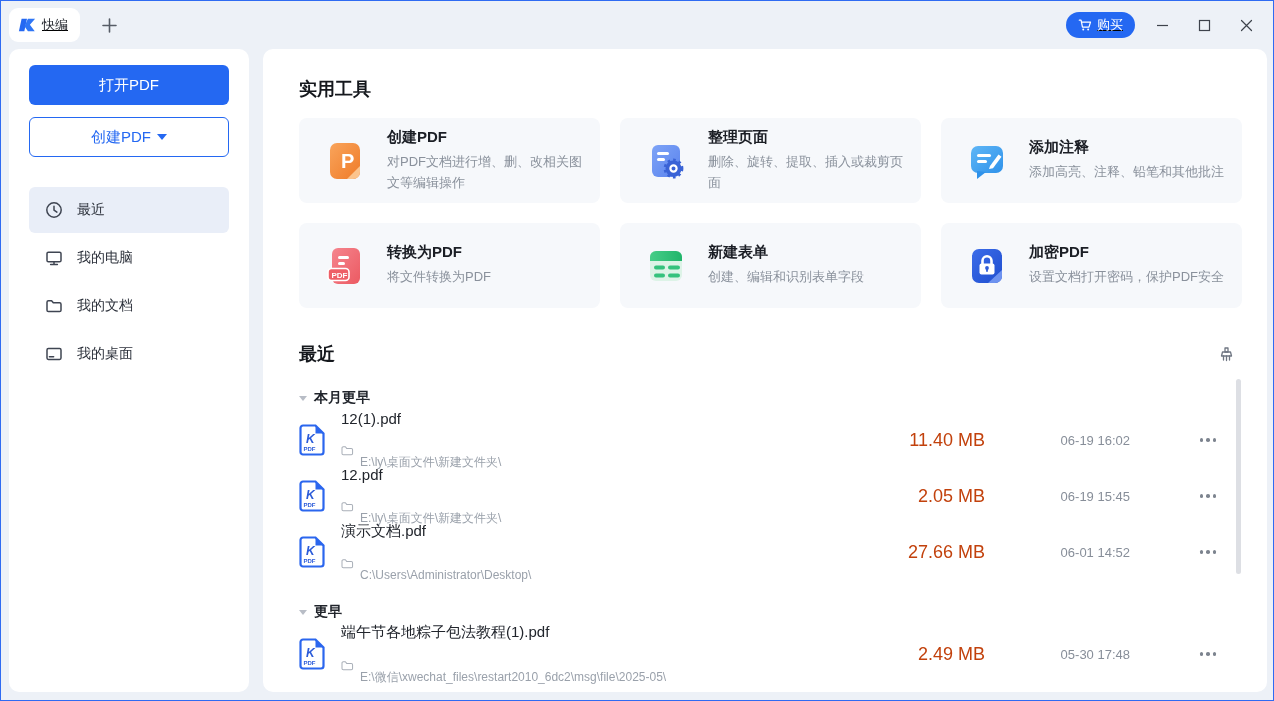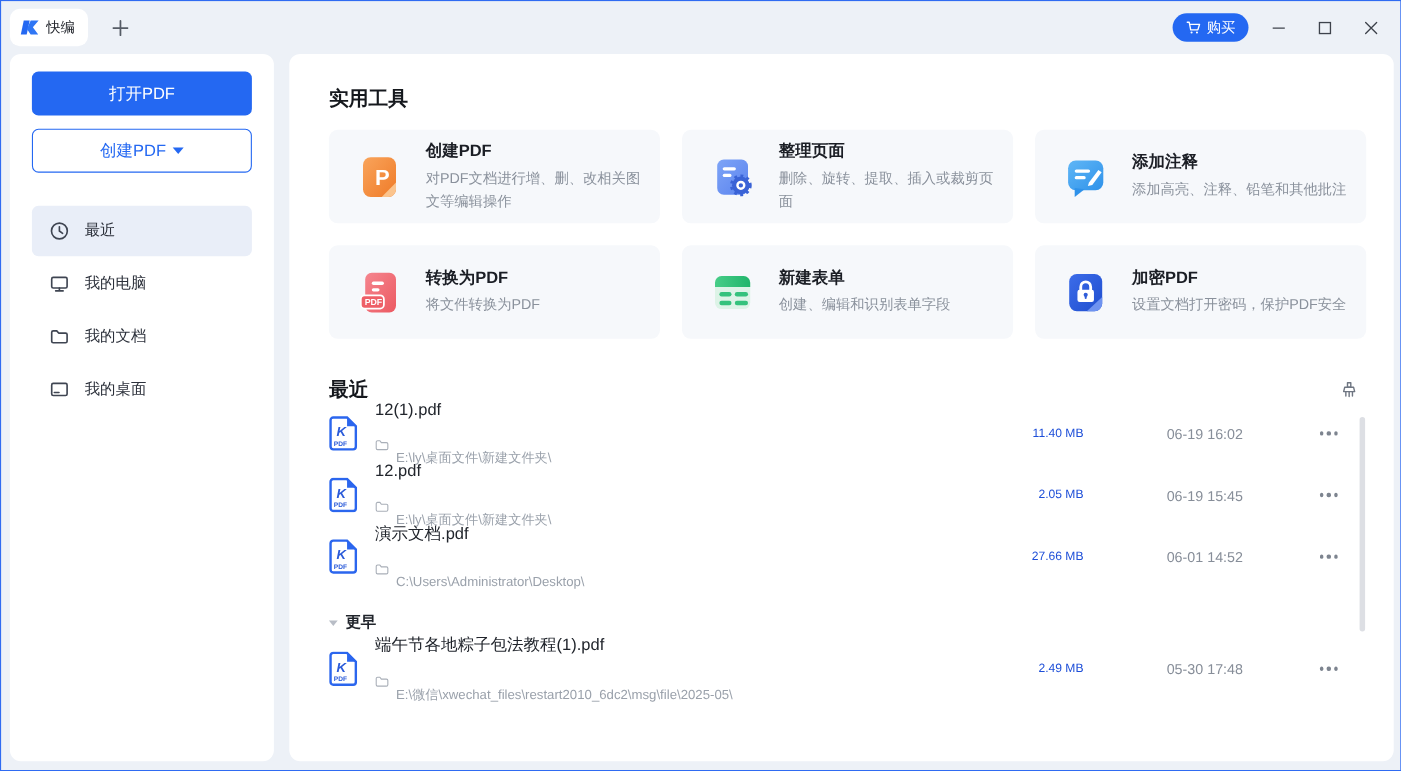--- a/index.html
+++ b/index.html
@@ -2,21 +2,21 @@
 <html><head>
 <meta charset="utf-8">
 <style>
   * { margin:0; padding:0; box-sizing:border-box; }
   html,body { width:1274px; height:701px; }
   body { font-family:"Liberation Sans","DejaVu Sans",sans-serif; background:#edf1f7; }
   .window { width:1274px; height:701px; border:1px solid #2f6bf2; background:#edf1f7;
             display:flex; flex-direction:column; overflow:hidden; }
 
   
-  .titlebar { height:48px; flex:0 0 48px; display:flex; align-items:center; padding:0 12px 0 8px; }
+  .titlebar { height:48px; flex:0 0 48px; display:flex; align-items:center; padding:0 12px 0 8px;text-decoration:underline; }
   .tab { height:34px; background:#fff; border-radius:9px; display:flex; align-items:center;
          gap:6px; padding:0 12px 0 9px; cursor:pointer; }
   .tab-label { font-size:13px; color:#23262d; }
   .newtab { margin-left:16px; width:26px; height:26px; display:flex; align-items:center;
             justify-content:center; cursor:pointer; }
   .titlebar-spacer { flex:1; }
   .buy-btn { height:26px; background:#2468f2; border-radius:15px; display:flex; align-items:center;
              gap:5px; padding:0 12px; color:#fff; font-size:13px; cursor:pointer; }
   .win-ctl { width:30px; height:30px; margin-left:12px; display:flex; align-items:center;
              justify-content:center; cursor:pointer; }
@@ -59,21 +59,21 @@
   .group-label { margin-top:18px; height:28px; display:flex; align-items:center; gap:7px;
                  font-size:14px; font-weight:bold; color:#20242b; cursor:pointer; }
   .group-caret { width:0; height:0; border-left:4.5px solid transparent; border-right:4.5px solid transparent;
                  border-top:5.5px solid #b8bdc6; }
   .file-row { height:56px; display:flex; align-items:center; padding-right:20px; cursor:pointer; border-radius:6px; }
   .file-icon { flex:0 0 26px; width:26px; height:32px; display:flex; }
   .file-info { flex:1; min-width:0; margin-left:16px; }
   .file-name { font-size:15px; color:#21252c; margin-bottom:4px; }
   .file-path-row { display:flex; align-items:center; gap:6px; }
   .file-path { font-size:12px; color:#9aa1ab;margin-top:23px; }
-  .file-size { width:110px; text-align:right; font-size:11px; color:#1d4ed8; }
+  .file-size { width:110px; text-align:right; font-size:18px; color:#c2410c; }
   .file-date { width:145px; text-align:right; font-size:13px; color:#878e99; }
   .file-more { width:92px; display:flex; justify-content:flex-end; gap:3px; padding-right:6px; }
   .file-more i { width:3.5px; height:3.5px; border-radius:50%; background:#7d848f; }
 
   .scroll-thumb { position:absolute; right:26px; top:330px; width:5px; height:195px;
                   background:#dddfe4; border-radius:3px; }
 </style>
 </head>
 <body>
 
@@ -318,20 +318,24 @@
             <span style="display:flex">
               <svg width="17" height="17" viewBox="0 0 17 17" fill="none" stroke="#6f7682" stroke-width="1.3" stroke-linecap="round" stroke-linejoin="round">
                 <path d="M7 2h3v4H7z"></path>
                   <path d="M4.5 6h8l1 4h-10z"></path>
                 <path d="M5.5 10v4M8.5 10v4.5M11.5 10v4"></path>
               </svg>
             </span>
           </div>
         </div>
 
+        <div class="group-label">
+          <span class="group-caret"></span>
+          <span>本月更早</span>
+        </div>
 
         <div class="file-row">
           <span class="file-icon">
             <svg width="26" height="32" viewBox="0 0 26 32">
               <path d="M4 1.5h12.5l8 8V28a2.5 2.5 0 0 1-2.5 2.5H4A2.5 2.5 0 0 1 1.5 28V4A2.5 2.5 0 0 1 4 1.5z" fill="#fff" stroke="#2b66ee" stroke-width="2.2"></path>
               <path d="M16.5 1.5l8 8h-8z" fill="#2b66ee"></path>
               <text x="7" y="18.5" font-size="12" font-weight="bold" font-style="italic" fill="#2b5bd9" font-family="Liberation Sans,sans-serif">K</text>
               <text x="4.5" y="27" font-size="6" font-weight="bold" fill="#2b5bd9" font-family="Liberation Sans,sans-serif">PDF</text>
             </svg>
           </span>

